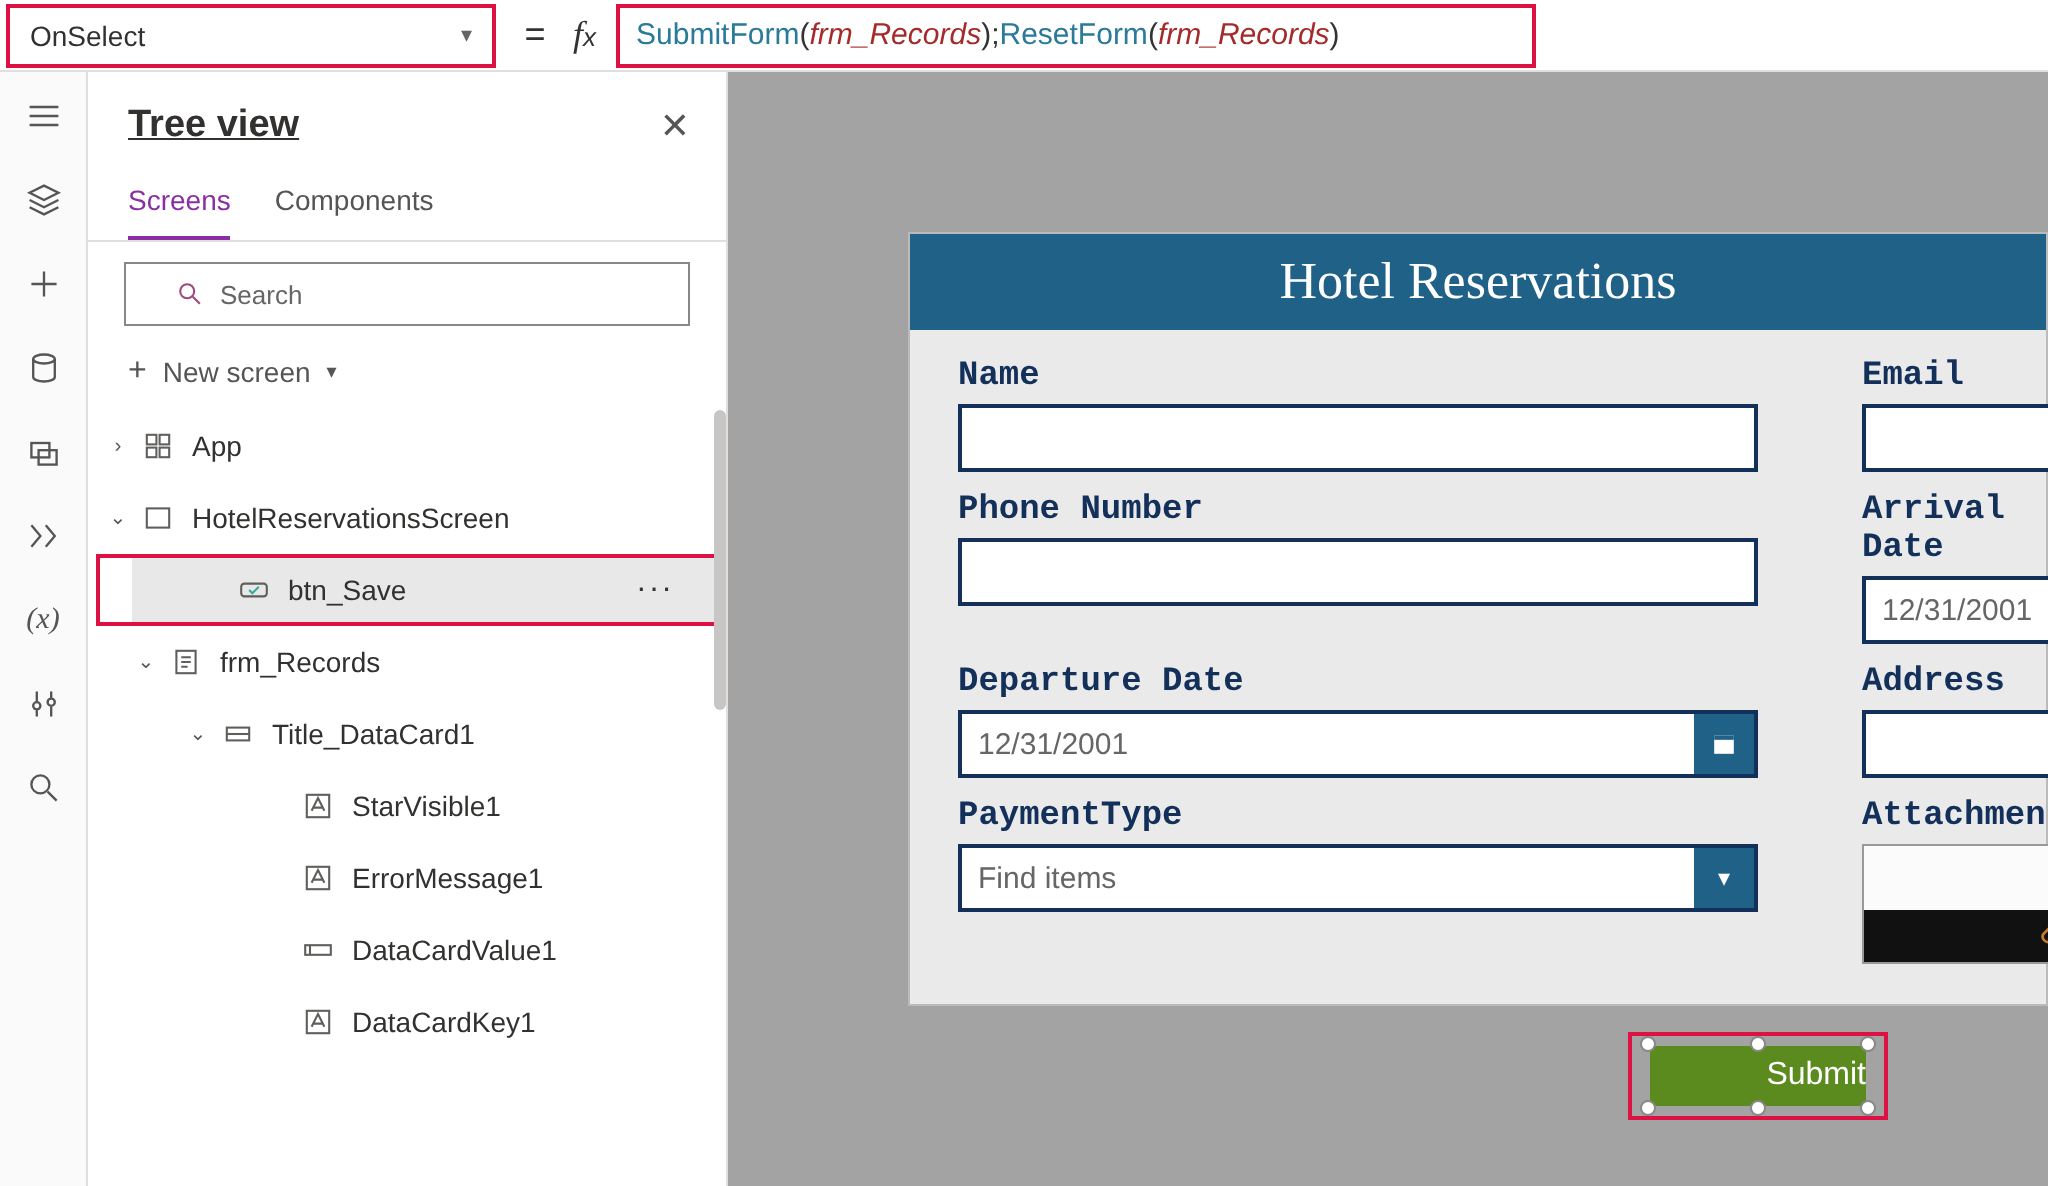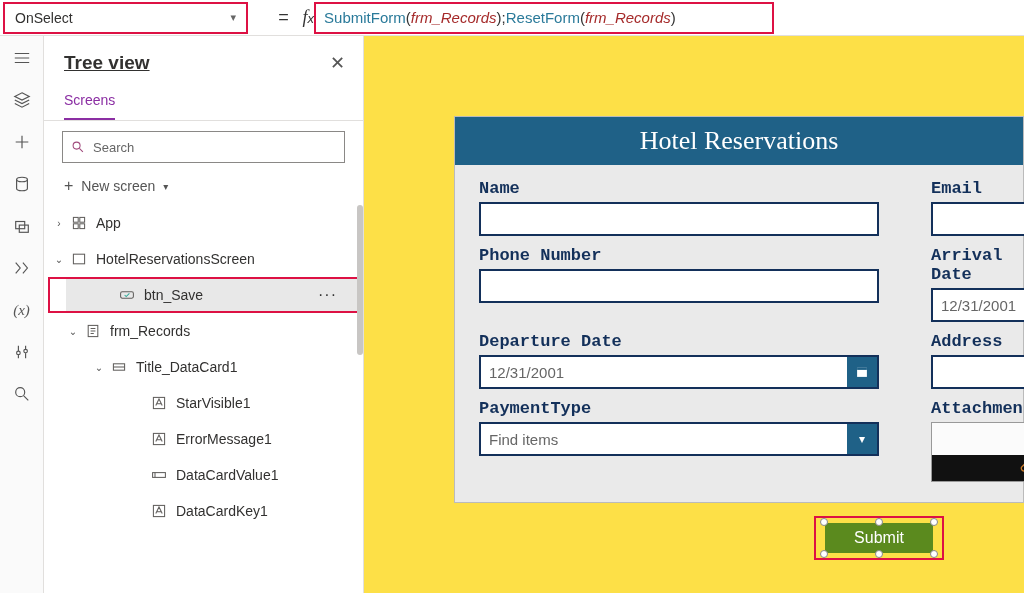--- a/index.html
+++ b/index.html
@@ -1,23 +1,23 @@
 <!DOCTYPE html>
 <html><head>
 <meta charset="utf-8">
 <style>
   * { box-sizing: border-box; margin: 0; padding: 0; font-family: "Segoe UI", Arial, sans-serif; }
   body { width: 1024px; height: 593px; overflow: hidden; background: #fff; font-size: 13px; color: #323130; }
 
   
   .formula-row { display: flex; align-items: center; height: 36px; border-bottom: 1px solid #e1dfdd; }
-  .prop-selector { width: 245px; height: 32px; margin: 2px 16px 2px 3px; border: 2px solid #d14; background: #fff; display: flex; align-items: center; justify-content: space-between; padding: 0 10px; font-size: 14px; }
+  .prop-selector { width: 245px; height: 32px; margin: 2px 0 2px 3px; border: 2px solid #d14; background: #fff; display: flex; align-items: center; justify-content: space-between; padding: 0 10px; font-size: 14px; }
   .prop-selector .chev { font-size: 11px; color: #666; }
   .eq { padding: 0 14px; font-size: 18px; font-style: italic; color: #333; }
-  .fx { font-style: italic; font-family: "Times New Roman", serif; font-size: 18px; color: #333; }
+  .fx { font-style: italic; font-family: "Times New Roman", serif; font-size: 18px; color: #333; padding-right: 10px; }
   .formula-box { flex: 0 0 460px; height: 32px; border: 2px solid #d14; display: flex; align-items: center; padding: 0 8px; font-family: Consolas, monospace; font-size: 15px; }
   .fn { color: #2a7a9a; }
   .arg { color: #a52a2a; font-style: italic; }
   .pn { color: #333; }
 
   .main { display: flex; height: calc(100% - 36px); }
 
   
   .rail { width: 44px; background: #fafafa; border-right: 1px solid #e1dfdd; display: flex; flex-direction: column; align-items: center; padding-top: 12px; gap: 22px; color: #555; }
   .rail .ic { width: 20px; height: 20px; display: flex; align-items: center; justify-content: center; font-size: 17px; }
@@ -26,21 +26,21 @@
 
   
   .tree { width: 320px; border-right: 1px solid #e1dfdd; background: #fff; display: flex; flex-direction: column; position: relative; }
   .tree-head { display: flex; align-items: center; justify-content: space-between; padding: 16px 18px 6px 20px; }
   .tree-head h2 { font-size: 19px; font-weight: 600; text-decoration: underline; }
   .tree-head .close { font-size: 18px; color: #555; }
   .tabs { display: flex; gap: 22px; padding: 6px 20px 0; border-bottom: 1px solid #e1dfdd; }
   .tab { padding: 6px 0 10px; font-size: 14px; color: #555; border-bottom: 2px solid transparent; text-align: center; }
   .tab.active { color: #8b2ea3; border-bottom-color: #8b2ea3; font-weight: 500; }
   .search-wrap { padding: 10px 18px 8px; }
-  .search { height: 32px; border: 1px solid #8a8886; display: flex; align-items: center; padding: 0 8px; gap: 8px; color: #666; }
+  .search { height: 32px; border: 1px solid #8a8886; display: flex; align-items: center; padding: 0 25px; gap: 8px; color: #666; }
   .search svg { width: 14px; height: 14px; stroke: #a04a7c; fill: none; stroke-width: 1.5; }
   .newscreen { display: flex; align-items: center; gap: 8px; padding: 6px 20px 10px; color: #555; font-size: 14px; }
   .newscreen .plus { font-size: 16px; color: #555; }
   .newscreen .chev { font-size: 10px; }
 
   .treelist { flex: 1; overflow: hidden; position: relative; }
   .scroll-thumb { position: absolute; right: 0; top: 0; width: 6px; height: 150px; background: #c8c6c4; border-radius: 3px; }
   .node { display: flex; align-items: center; height: 36px; padding-right: 20px; font-size: 14px; color: #323130; }
   .node .exp { width: 14px; display: inline-flex; justify-content: center; font-size: 10px; color: #555; }
   .node .nic { width: 18px; height: 18px; margin: 0 8px 0 4px; display: inline-flex; align-items: center; justify-content: center; }
@@ -48,37 +48,37 @@
   .node.selected { background: #e8e8e8; }
   .node .dots { margin-left: auto; font-size: 16px; letter-spacing: 1px; color: #333; }
   .sel-frame { border: 2px solid #d14; margin: 0 4px; padding-left: 16px; }
   .sel-frame .node { height: 32px; }
   .ind0 { padding-left: 8px; }
   .ind1 { padding-left: 22px; }
   .ind2 { padding-left: 48px; }
   .ind4 { padding-left: 102px; }
 
   
-  .canvas { flex: 1; background: #fde047; position: relative; overflow: hidden; padding-left: 20px; }
+  .canvas { flex: 1; background: #a3a3a3; position: relative; overflow: hidden; padding-left: 20px; }
   .app-card { position: absolute; left: 90px; top: 80px; right: 0; background: #eaeaea; border: 1px solid #bbb; }
   .app-title { background: #1f6187; color: #fff; font-family: "Georgia", serif; font-size: 26px; text-align: center; padding: 9px 0; }
   .form-area { padding: 14px 24px 20px; display: grid; grid-template-columns: 400px 1fr; column-gap: 52px; row-gap: 10px; }
   .fld label { display: block; font-weight: 700; color: #13305a; font-size: 17px; margin-bottom: 4px; font-family: Liberation Mono, monospace; }
   .fld .inp { height: 34px; border: 2px solid #13305a; background: #fff; width: 100%; display: flex; align-items: center; padding: 0 8px; color: #666; font-size: 15px; }
   .fld .date { position: relative; }
   .fld .date .cal { position: absolute; right: 0; top: 0; width: 30px; height: 100%; background: #1f6187; display: flex; align-items: center; justify-content: center; }
   .fld .date .cal svg { width: 14px; height: 14px; fill: #fff; }
   .fld .combo { position: relative; }
   .fld .combo .dd { position: absolute; right: 0; top: 0; width: 30px; height: 100%; background: #1f6187; display: flex; align-items: center; justify-content: center; color: #fff; font-size: 12px; }
   .att-box { border: 1px solid #999; background: #fbfbfb; height: 60px; position: relative; }
   .att-black { position: absolute; bottom: 0; left: 0; right: 0; height: 26px; background: #111; }
   .att-black svg { position: absolute; right: 6px; top: 4px; width: 18px; height: 18px; stroke: #c77a2a; fill: none; stroke-width: 1.5; }
 
   .submit-wrap { position: absolute; left: 450px; top: 480px; width: 130px; height: 44px; border: 2px solid #d14; display: flex; align-items: center; justify-content: center; }
-  .submit-btn { width: 108px; height: 30px; background: #5b8a1e; color: #fff; font-size: 16px; display: flex; align-items: center; justify-content: center; position: relative; }
+  .submit-btn { width: 108px; height: 30px; background: #5b8a1e; color: #fff; font-size: 16px; display: flex; align-items: center; justify-content: flex-end; position: relative; }
   .handle { width: 8px; height: 8px; background: #fff; border: 1px solid #888; border-radius: 50%; position: absolute; }
 </style>
 </head>
 <body>
 
 <div class="formula-row">
   <div class="prop-selector">
     <span>OnSelect</span>
     <span class="chev">▾</span>
   </div>
@@ -144,20 +144,21 @@
       </div>
   </div>
 
   <div class="tree">
     <div class="tree-head">
       <h2>Tree view</h2>
       <span class="close">✕</span>
     </div>
     <div class="tabs">
       <div class="tab active">Screens</div>
+      <div class="tab">Components</div>
     </div>
     <div class="search-wrap">
       <div class="search">
         <svg viewBox="0 0 20 20">
             <circle cx="8" cy="8" r="5"></circle>
             <path d="M12 12l5 5"></path>
           </svg>
         <span>Search</span>
       </div>
     </div>

